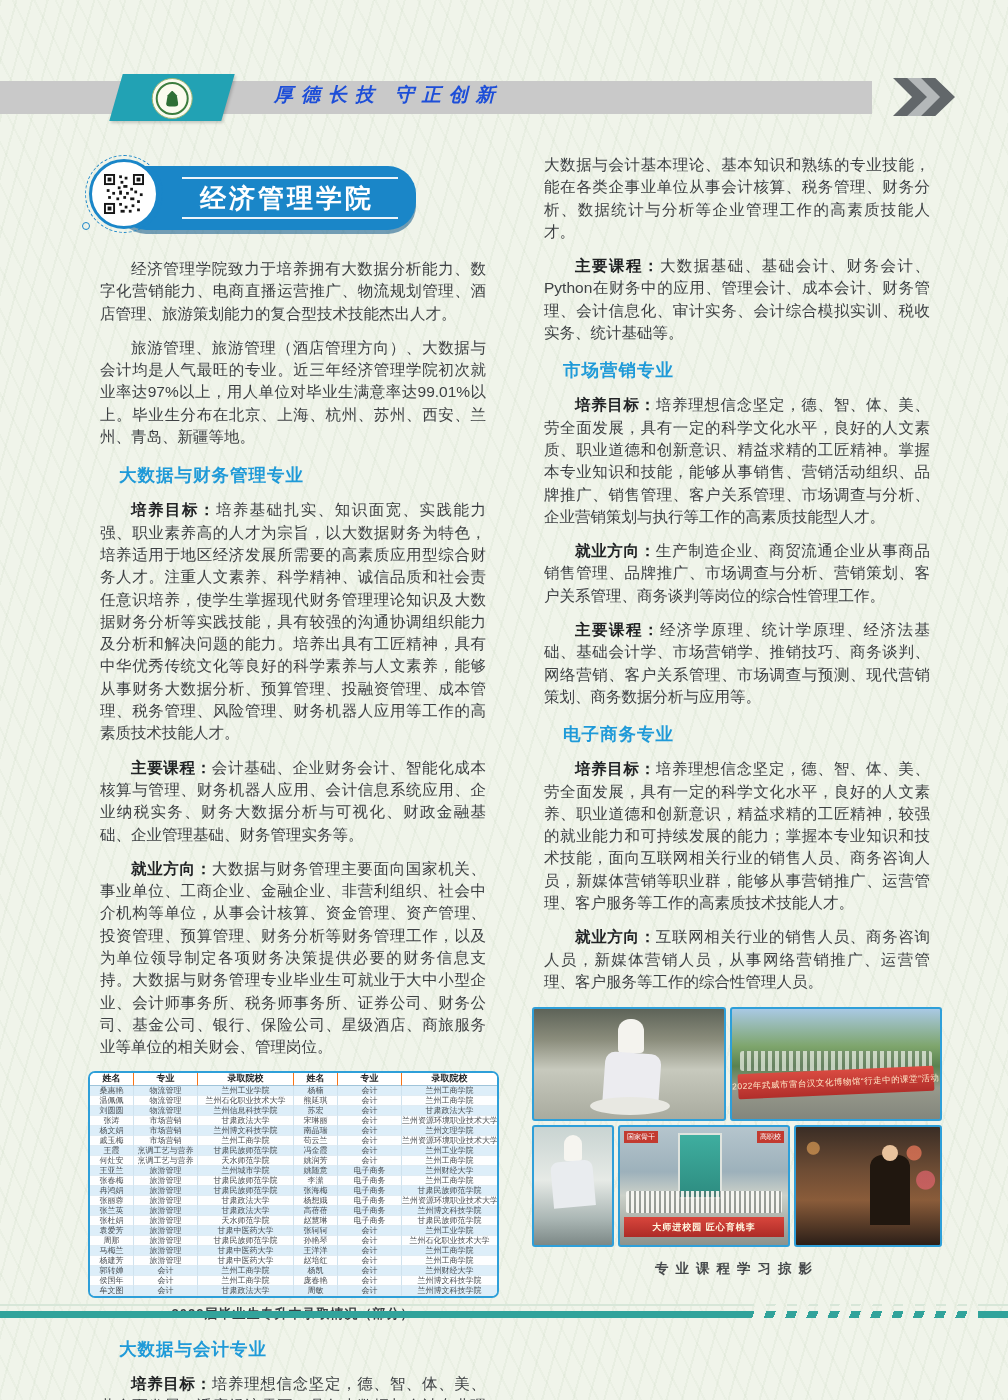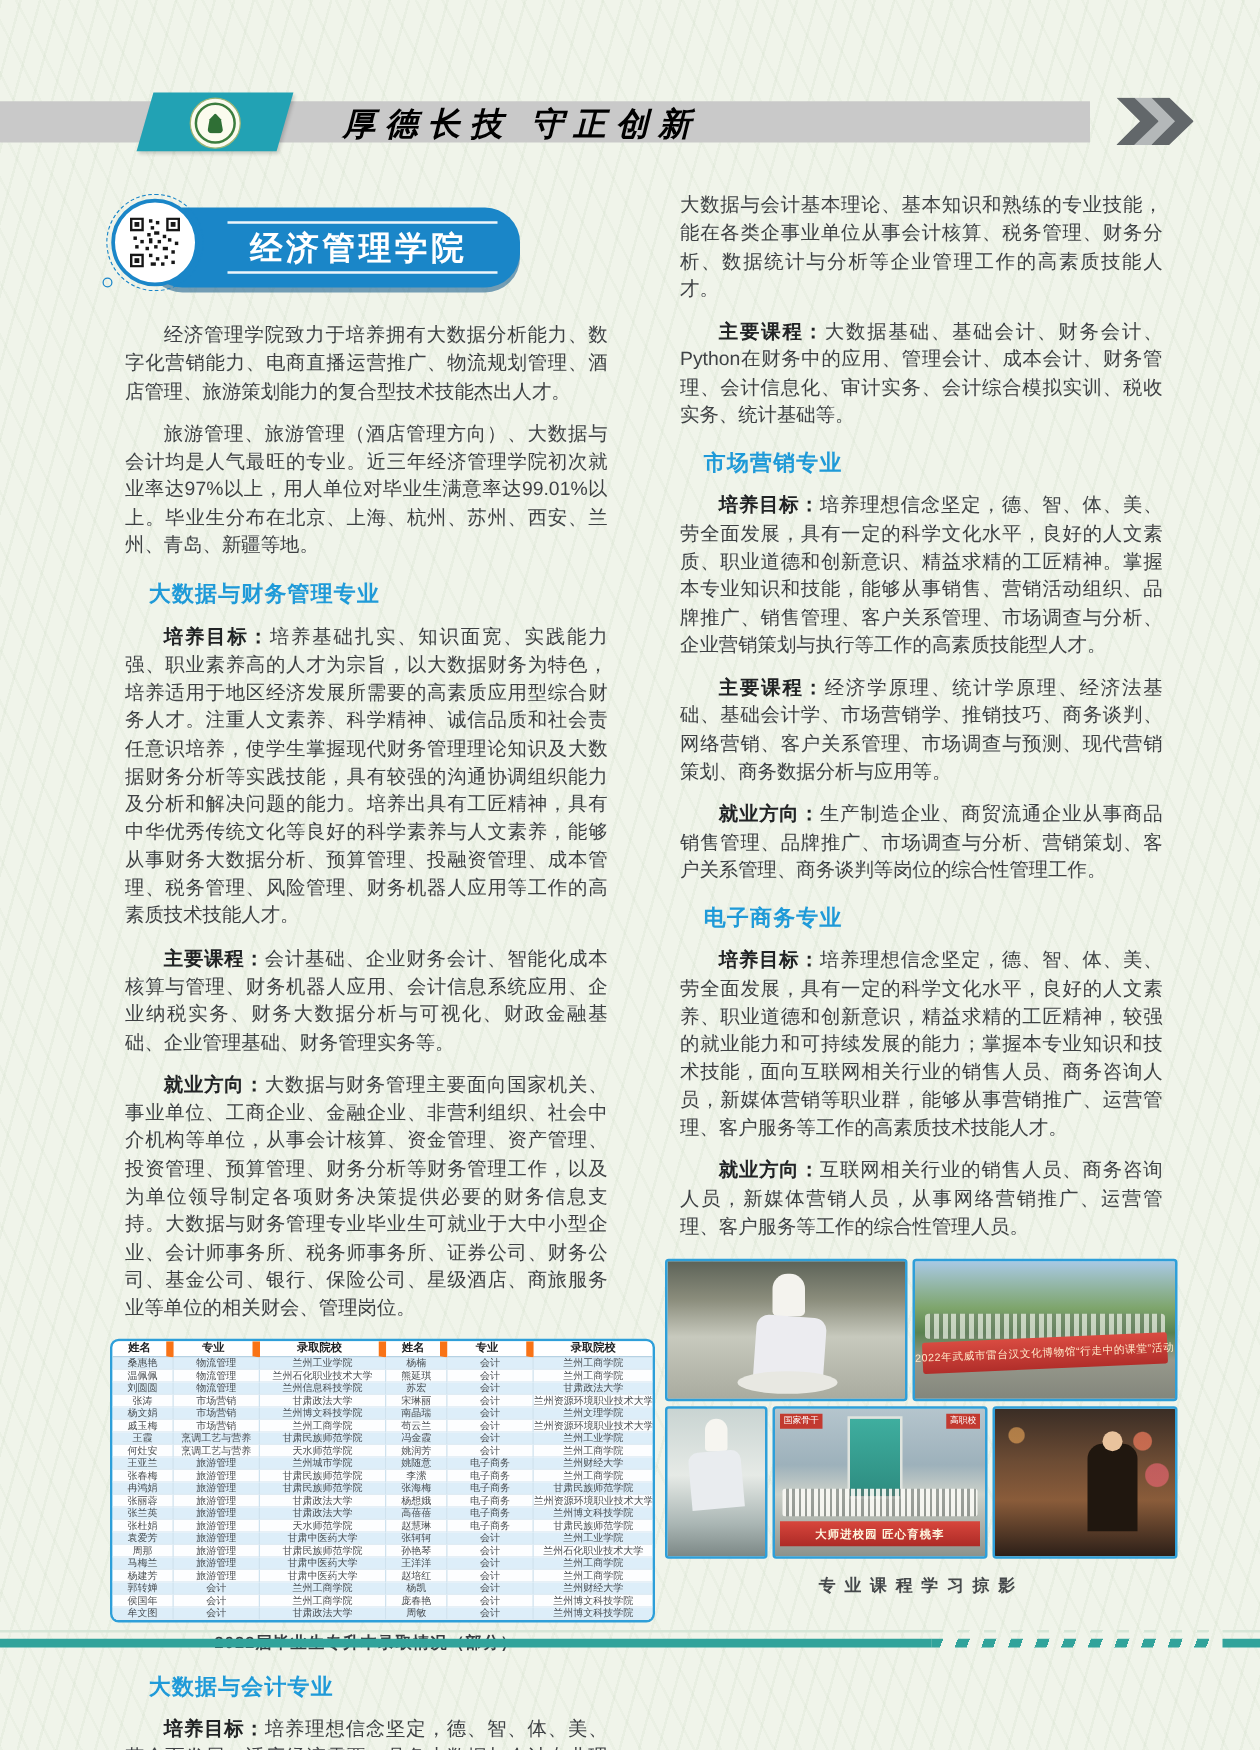--- a/index.html
+++ b/index.html
@@ -11,21 +11,21 @@
       repeating-linear-gradient(63deg, rgba(176,198,166,.09) 0 2px, transparent 2px 19px);}
   
   .header-bar{position:absolute;left:0;top:81px;width:872px;height:33px;background:#c9c9c9;}
   .header-tab{position:absolute;left:116px;top:-7px;width:112px;height:47px;background:#22a2b4;
     transform:skewX(-16deg);box-shadow:2px 2px 3px rgba(0,0,0,.18);}
   .logo{position:absolute;left:36px;top:4px;width:39px;height:39px;border-radius:50%;
     background:#fbfbee;transform:skewX(16deg);border:1px solid #9db575;display:flex;align-items:center;justify-content:center;}
   .logo-ring{width:29px;height:29px;border-radius:50%;border:2px solid #3c7d3e;display:flex;align-items:center;justify-content:center;}
   .logo-core{width:13px;height:16px;background:#2f6f35;border-radius:45% 45% 30% 30%;clip-path:polygon(50% 0,85% 30%,100% 100%,0 100%,15% 30%);}
   .motto{position:absolute;left:274px;top:1px;font-family:"Liberation Serif",serif;font-style:italic;
-    font-weight:bold;font-size:26px;color:#000000;letter-spacing:8px;white-space:nowrap;}
+    font-weight:bold;font-size:19px;color:#1d4ed8;letter-spacing:8px;white-space:nowrap;}
   .chevrons{position:absolute;left:893px;top:78px;width:70px;height:38px;}
   .chev{position:absolute;top:0;width:34px;height:38px;
     clip-path:polygon(0 0,42% 0,100% 50%,42% 100%,0 100%,56% 50%);}
   .c1{left:0;background:#62676a;}
   .c2{left:14px;background:#b4b8b9;}
   .c3{left:28px;background:#62676a;}
   
   .pill{position:absolute;left:118px;top:166px;width:298px;height:64px;background:#1a86c8;
     border-radius:28px;box-shadow:0 4px 0 rgba(13,86,134,.55);}
   .pill-line{position:absolute;left:64px;right:18px;height:2px;background:rgba(255,255,255,.92);}
@@ -43,21 +43,21 @@
   .col-right{left:532px;top:142px;}
   .body{margin:12px;font-size:15.5px;line-height:22.3px;text-align:justify;color:#3e4144;}
   .ind{text-indent:2em;}
   .body b{color:#212325;}
   .sec{margin:14px 0 8px 31px;font-size:17.5px;color:#1f9ad8;letter-spacing:1px;font-weight:bold;}
   .sec-first{margin-top:15px;}
   
   .adm-table{margin-top:11px;width:404px;border:2px solid #2e9fd9;border-radius:7px;
     border-collapse:separate;border-spacing:0;table-layout:fixed;background:#fff;overflow:hidden;}
   .adm-table th{font-size:9px;line-height:11px;height:12px;color:#1d1f21;background:#fff;
-    border-right:6px solid #f97316;border-bottom:1px solid #9fc4da;padding:0;text-align:center;white-space:nowrap;overflow:hidden;}
+    border-right:1px solid #f97316;border-bottom:1px solid #9fc4da;padding:0;text-align:center;white-space:nowrap;overflow:hidden;}
   .adm-table td{font-size:8px;line-height:9px;height:8px;color:#4a4e52;
     border-right:1px solid #cfe2ee;border-bottom:1px solid #e0ecf4;padding:0;text-align:center;white-space:nowrap;overflow:hidden;}
   .adm-table th:nth-child(6),.adm-table td:nth-child(6){border-right:none;}
   .adm-table th:nth-child(1),.adm-table td:nth-child(1){width:43px;}
   .adm-table th:nth-child(2),.adm-table td:nth-child(2){width:63px;}
   .adm-table th:nth-child(3),.adm-table td:nth-child(3){width:95px;}
   .adm-table th:nth-child(4),.adm-table td:nth-child(4){width:43px;}
   .adm-table th:nth-child(5),.adm-table td:nth-child(5){width:63px;}
   .adm-table th:nth-child(6),.adm-table td:nth-child(6){width:95px;}
   .adm-table tbody tr:nth-child(odd){background:#ddeef9;}
@@ -375,22 +375,22 @@
     <div class="sec">大数据与会计专业</div>
     <p class="body ind"><b>培养目标：</b><span>培养理想信念坚定，德、智、体、美、劳全面发展，适应经济需要，具备大数据与会计专业理论及实务方面的基础知识，掌握国家法律、法规，具有扎实的</span></p>
   </div>
 
   <div class="col col-right">
     <p class="body">大数据与会计基本理论、基本知识和熟练的专业技能，能在各类企事业单位从事会计核算、税务管理、财务分析、数据统计与分析等企业管理工作的高素质技能人才。</p>
     <p class="body ind"><b>主要课程：</b><span>大数据基础、基础会计、财务会计、Python在财务中的应用、管理会计、成本会计、财务管理、会计信息化、审计实务、会计综合模拟实训、税收实务、统计基础等。</span></p>
 
     <div class="sec">市场营销专业</div>
     <p class="body ind"><b>培养目标：</b><span>培养理想信念坚定，德、智、体、美、劳全面发展，具有一定的科学文化水平，良好的人文素质、职业道德和创新意识、精益求精的工匠精神。掌握本专业知识和技能，能够从事销售、营销活动组织、品牌推广、销售管理、客户关系管理、市场调查与分析、企业营销策划与执行等工作的高素质技能型人才。</span></p>
+    <p class="body ind"><b>就业方向：</b><span>生产制造企业、商贸流通企业从事商品销售管理、品牌推广、市场调查与分析、营销策划、客户关系管理、商务谈判等岗位的综合性管理工作。</span></p>
     <p class="body ind"><b>主要课程：</b><span>经济学原理、统计学原理、经济法基础、基础会计学、市场营销学、推销技巧、商务谈判、网络营销、客户关系管理、市场调查与预测、现代营销策划、商务数据分析与应用等。</span></p>
-    <p class="body ind"><b>就业方向：</b><span>生产制造企业、商贸流通企业从事商品销售管理、品牌推广、市场调查与分析、营销策划、客户关系管理、商务谈判等岗位的综合性管理工作。</span></p>
 
     <div class="sec">电子商务专业</div>
     <p class="body ind"><b>培养目标：</b><span>培养理想信念坚定，德、智、体、美、劳全面发展，具有一定的科学文化水平，良好的人文素养、职业道德和创新意识，精益求精的工匠精神，较强的就业能力和可持续发展的能力；掌握本专业知识和技术技能，面向互联网相关行业的销售人员、商务咨询人员，新媒体营销等职业群，能够从事营销推广、运营管理、客户服务等工作的高素质技术技能人才。</span></p>
     <p class="body ind"><b>就业方向：</b><span>互联网相关行业的销售人员、商务咨询人员，新媒体营销人员，从事网络营销推广、运营管理、客户服务等工作的综合性管理人员。</span></p>
 
     <div class="photos">
       <div class="prow prow1">
         <div class="ph ph1">
           <div class="hat"></div>
           <div class="coat"></div>

